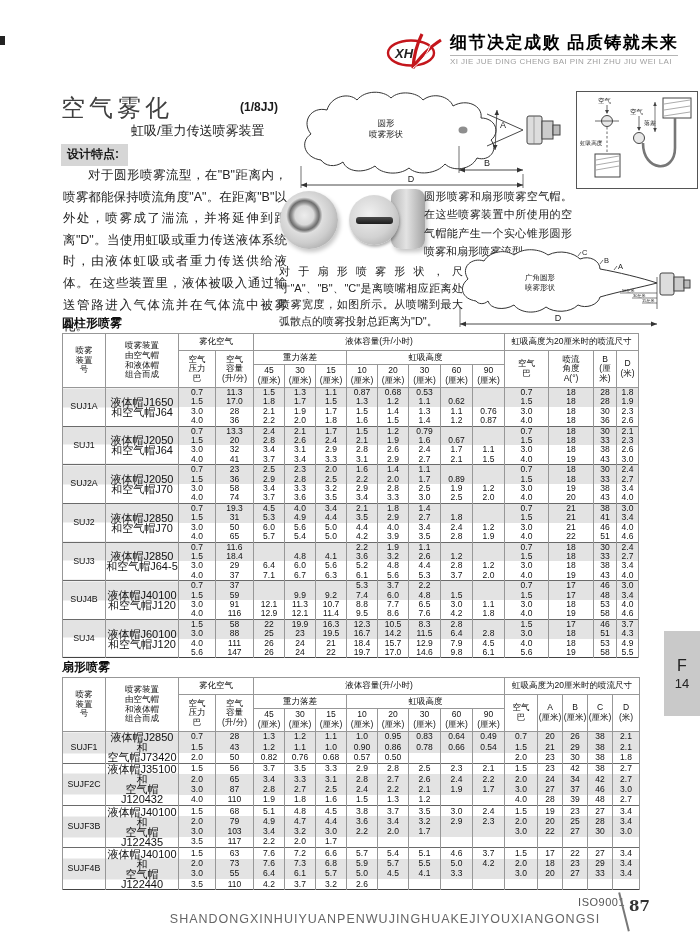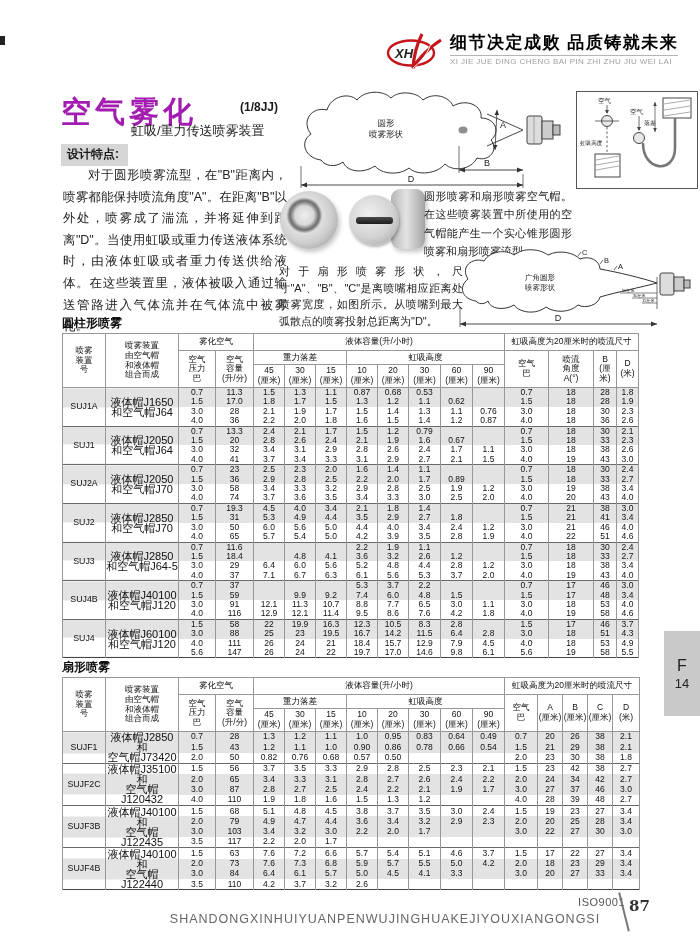--- a/index.html
+++ b/index.html
@@ -8,21 +8,21 @@
   .abs{position:absolute;}
 
   
   .hdr{left:386px;top:33px;display:flex;align-items:flex-start;gap:8px;}
   .slogan-cn{font-size:17px;font-weight:bold;color:#000000;letter-spacing:1.5px;line-height:20px;}
   .slogan-div{border-top:1px solid #b5b5b5;margin:2px 0 1px 0;}
   .slogan-py{font-size:8px;color:#9f9f9f;letter-spacing:.4px;}
   .edge-mark{left:0;top:36px;width:5px;height:9px;background:#222;}
 
   
-  .title-main{left:61px;top:92px;font-size:30px;font-weight:bold;letter-spacing:4px;color:#a21caf;}
+  .title-main{left:61px;top:92px;font-size:24px;font-weight:normal;letter-spacing:4px;color:#404040;}
   .title-model{left:196px;top:100px;font-size:12px;font-weight:bold;margin-left:44px;}
   .subtitle{left:131px;top:122px;font-size:13px;color:#222;}
   .design-tag{left:61px;top:144px;background:#d6d6d6;padding:2px 9px 3px 6px;font-size:12px;font-weight:bold;}
   .design-para{left:63px;top:165px;width:224px;font-size:12.5px;line-height:21.6px;text-align:justify;text-indent:2em;color:#222;}
   .caps-para{left:424px;top:187px;width:148px;font-size:11px;line-height:18.4px;text-align:justify;color:#222;}
   .fan-para{left:279px;top:263px;width:184px;font-size:11px;line-height:16.5px;text-align:justify;color:#222;}
   .sec-label{font-size:12px;font-weight:bold;color:#111;}
 
   
   .photo1{left:280px;top:191px;width:58px;height:58px;border-radius:50%;
@@ -1041,21 +1041,21 @@
             <td class="sh">5.0</td>
             <td class="sh">4.2</td>
             <td class="sh">2.0</td>
             <td class="sh">18</td>
             <td class="sh">23</td>
             <td class="sh">29</td>
             <td class="sh">3.4</td>
           </tr>
           <tr>
             <td class="sh">3.0</td>
-            <td class="sh">84</td>
+            <td class="sh">55</td>
             <td class="sh">6.4</td>
             <td class="sh">6.1</td>
             <td class="sh">5.7</td>
             <td class="sh">5.0</td>
             <td class="sh">4.5</td>
             <td class="sh">4.1</td>
             <td class="sh">3.3</td>
             <td class="sh"></td>
             <td class="sh">3.0</td>
             <td class="sh">20</td>

